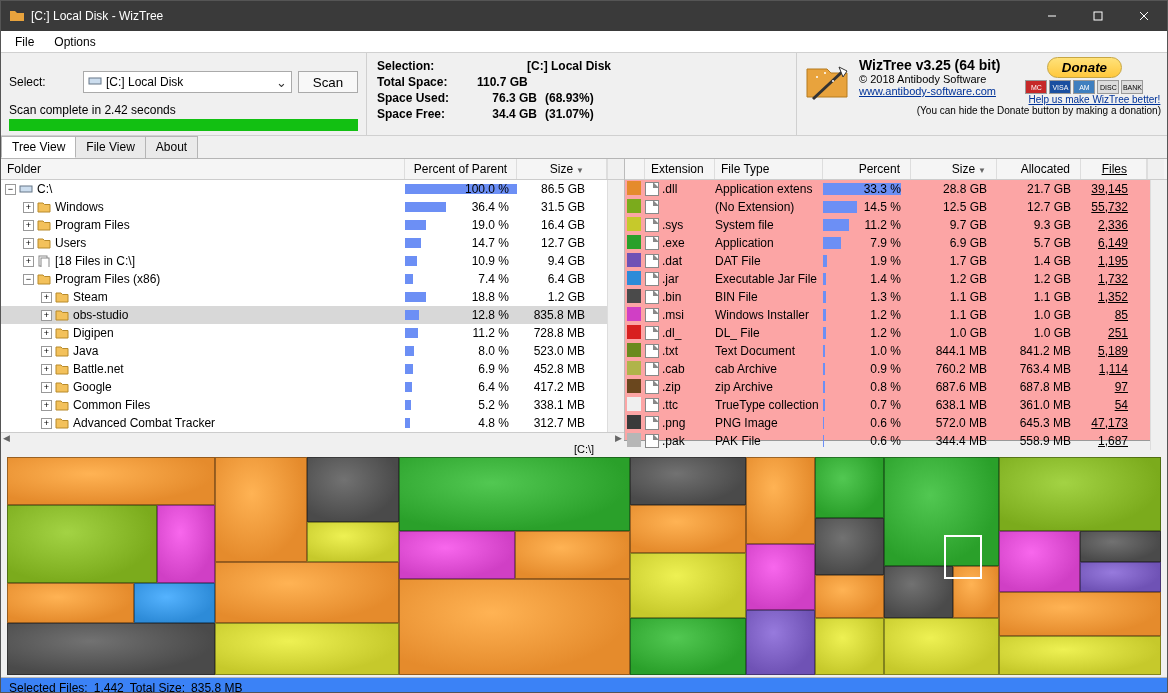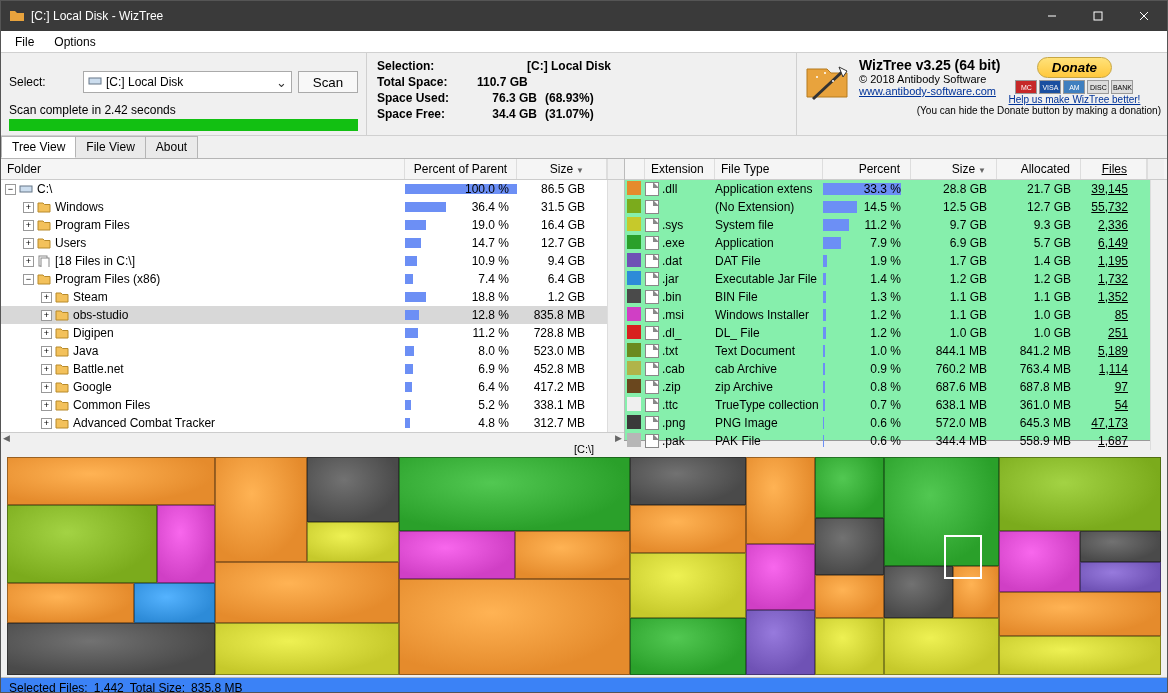--- a/index.html
+++ b/index.html
@@ -86,30 +86,30 @@
 .brand {}
 .brand .name { font-weight:bold; font-size:14px; }
 .donate-box { text-align:center; }
 .donate-btn {
   background: linear-gradient(#ffe27a,#ffc83d);
   border:1px solid #c7a642; border-radius:12px;
   padding:2px 14px; font-weight:bold; font-style:italic;
 }
 .cards { display:flex; gap:2px; justify-content:center; margin-top:2px;}
 .card { width:22px;height:14px; border:1px solid #999; background:#ddd; font-size:7px; display:flex;align-items:center;justify-content:center;}
-.help-line { font-size:10px; color:#003399; text-decoration:underline; text-align:center;}
+.help-line { font-size:10px; color:#003399; text-decoration:underline; text-align:center;margin-left:20px;}
 .hide-line { font-size:10px; text-align:right; }
 
 .tabbar { display:flex; background:#f0f0f0; border-bottom:1px solid #b5b5b5;}
 .tab { padding:3px 10px; border:1px solid #b5b5b5; border-bottom:none; background:#eaeaea; margin-right:-1px;}
 .tab.active { background:#fff; border-bottom:1px solid #fff; position:relative; z-index:1;}
 
 .main { display:flex; height:282px; border-bottom:1px solid #999;}
 .left-pane { width:624px; border-right:1px solid #bbb; background:#fff; display:flex; flex-direction:column;}
-.right-pane { flex:1; background:#86efac; display:flex; flex-direction:column;}
+.right-pane { flex:1; background:#fca5a5; display:flex; flex-direction:column;}
 
 .hdr-row { display:flex; border-bottom:1px solid #ccc; background:#f5f5f5;}
 .hdr-cell { padding:3px 6px; border-right:1px solid #ddd; }
 .left-pane .c-folder { flex:1; min-width:0; }
 .left-pane .c-pct { width:112px; text-align:left;}
 .left-pane .c-size { width:90px; text-align:right; padding-right:22px;}
 .tree-body { flex:1; overflow:hidden; position:relative;}
 .tree-row { display:flex; align-items:center; height:18px;}
 .tree-row.selected { background:#d8d8d8; }
 .tree-row .c-folder { flex:1; display:flex; align-items:center; overflow:hidden; padding-left:4px;}

